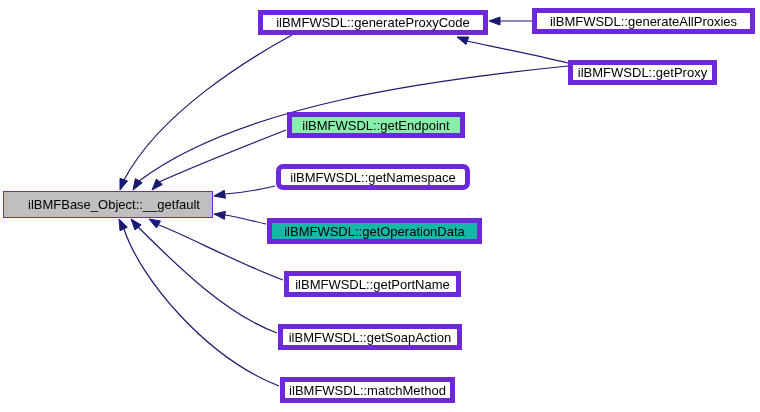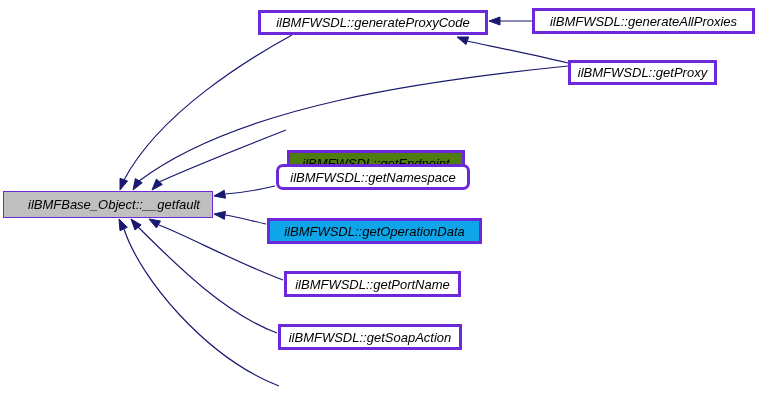--- a/index.html
+++ b/index.html
@@ -16,31 +16,30 @@
     overflow: hidden;
   }
   #edge-layer {
     position: absolute;
     left: 0;
     top: 0;
   }
   .node {
     position: absolute;
     box-sizing: border-box;
-    border: 3px solid #6d28d9;
+    border: 5px solid #6d28d9;
     background: #ffffff;
     color: #000000;
     font-size: 13px;
     line-height: 1;
     display: flex;
     align-items: center;
     justify-content: center;
     white-space: nowrap;
     cursor: pointer;
-    font-style: italic;
   }
   .node.highlight {
     border-width: 1.5px;
     cursor: default;
   }
 </style>
 </head>
 <body>
 
 <div id="diagram">
@@ -71,28 +70,31 @@
     </div>
     <div class="node" style="left: 258px; top: 10px; width: 230px; height: 25px; background: rgb(255, 255, 255);">
       <span>ilBMFWSDL::generateProxyCode</span>
     </div>
     <div class="node" style="left: 568px; top: 60px; width: 149px; height: 25px; background: rgb(255, 255, 255);">
       <span>ilBMFWSDL::getProxy</span>
     </div>
     <div class="node" style="left: 532px; top: 8px; width: 223px; height: 26px; background: rgb(255, 255, 255);">
       <span>ilBMFWSDL::generateAllProxies</span>
     </div>
-    <div class="node" style="left: 287px; top: 112px; width: 178px; height: 26px; background: #4d7c0f; margin-top: 38px;">
+    <div class="node" style="left: 287px; top: 112px; width: 178px; height: 26px; background: #86efac;">
       <span>ilBMFWSDL::getEndpoint</span>
     </div>
     <div class="node" style="left: 276px; top: 164px; width: 194px; height: 26px; background: rgb(255, 255, 255); border-radius: 7px;">
       <span>ilBMFWSDL::getNamespace</span>
     </div>
-    <div class="node" style="left: 267px; top: 218px; width: 215px; height: 26px; background: #0ea5e9;">
+    <div class="node" style="left: 267px; top: 218px; width: 215px; height: 26px; background: #14b8a6;">
       <span>ilBMFWSDL::getOperationData</span>
     </div>
     <div class="node" style="left: 278px; top: 324px; width: 184px; height: 26px; background: rgb(255, 255, 255);">
       <span>ilBMFWSDL::getSoapAction</span>
     </div>
     <div class="node" style="left: 284px; top: 271px; width: 177px; height: 26px; background: rgb(255, 255, 255);">
       <span>ilBMFWSDL::getPortName</span>
     </div>
+    <div class="node" style="left: 280px; top: 377px; width: 175px; height: 26px; background: rgb(255, 255, 255);">
+      <span>ilBMFWSDL::matchMethod</span>
+    </div>
   </div>
 
 </body></html>

